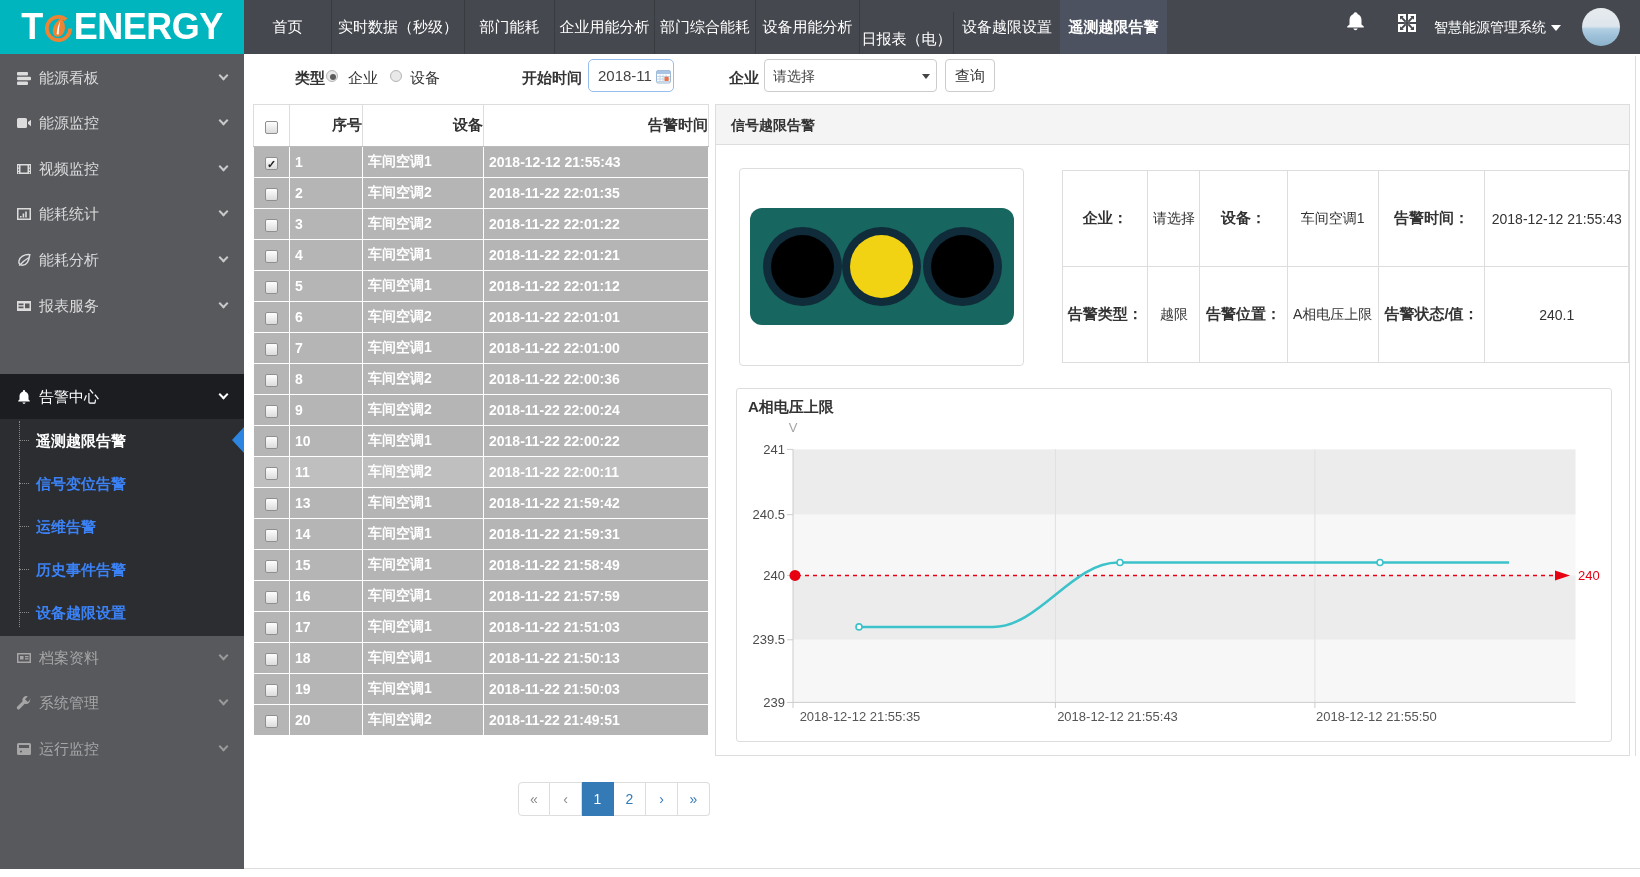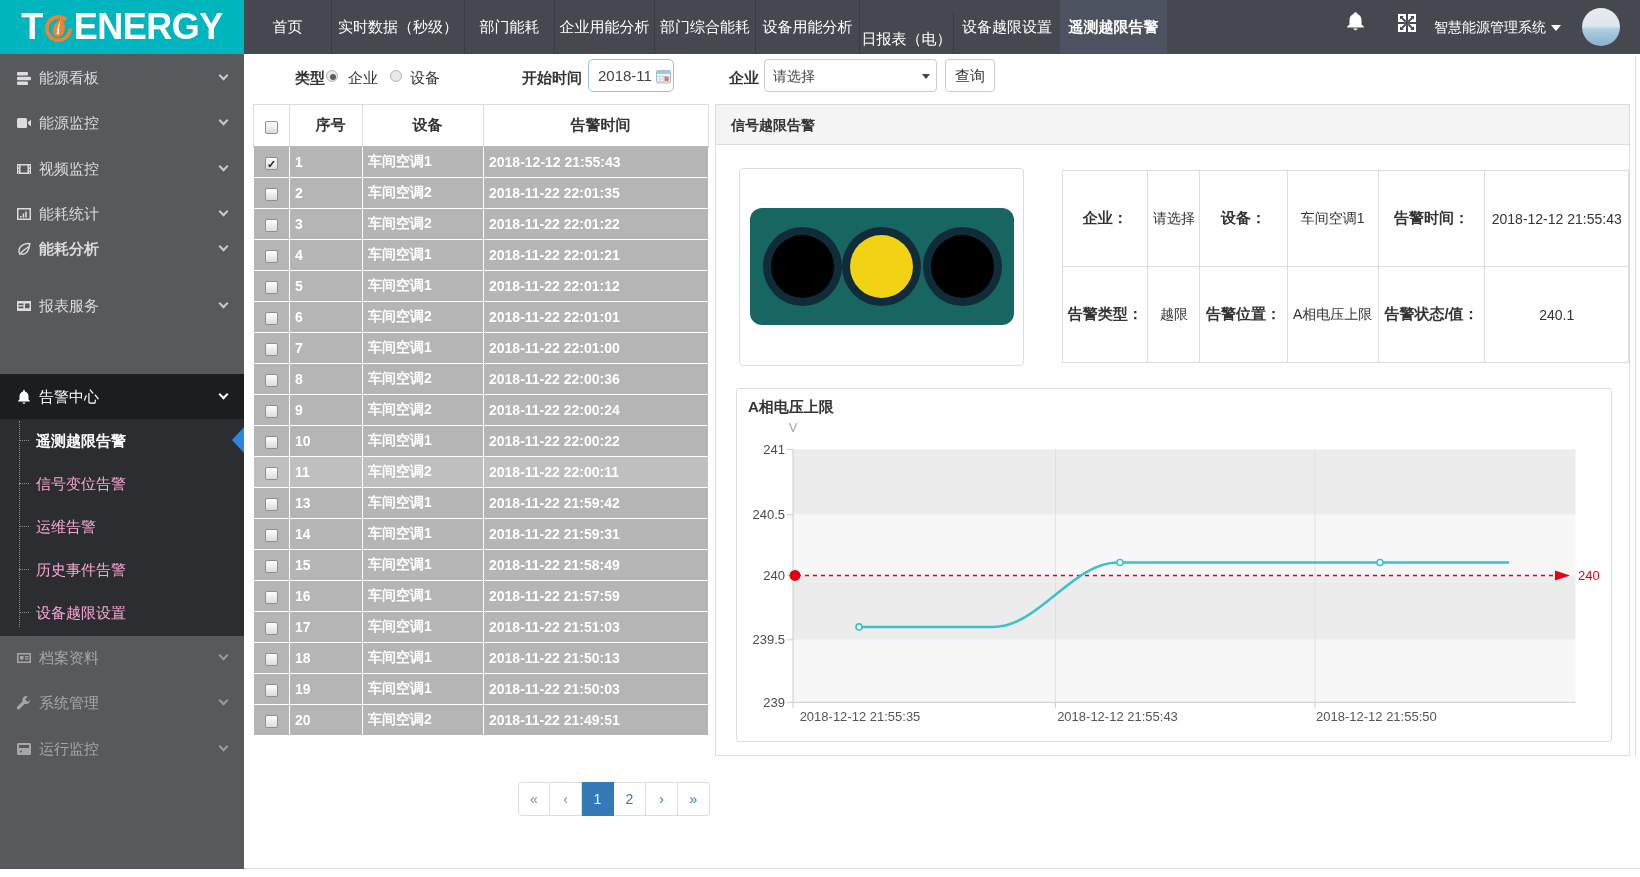--- a/index.html
+++ b/index.html
@@ -18,39 +18,39 @@
 
 #sidebar{position:absolute;left:0;top:54px;width:244px;height:815px;background:#58595d;}
 .smenu{position:absolute;left:0;width:244px;height:46px;}
 .smenu .ic,#alarmItem .ic{position:absolute;left:16px;top:50%;margin-top:-8px;width:16px;height:16px;}
 .smenu .tx{position:absolute;left:39px;top:50%;margin-top:-9px;color:#dcdcdc;font-size:15px;line-height:18px;}
 .chev{position:absolute;left:220px;top:50%;width:7px;height:7px;border-right:2px solid #c9c9c9;
   border-bottom:2px solid #c9c9c9;transform:rotate(45deg);margin-top:-6px;}
 #alarmItem{position:absolute;left:0;top:320px;width:244px;height:45px;background:#1b1d21;}
 #alarmItem .tx{position:absolute;left:39px;top:50%;margin-top:-9px;color:#fff;font-size:15px;line-height:18px;}
 #submenu{position:absolute;left:0;top:365px;width:244px;height:217px;background:#2b2d31;}
-.sub{position:absolute;left:36px;height:43px;line-height:43px;color:#f9a8d4;font-size:15px;}
+.sub{position:absolute;left:36px;height:43px;line-height:43px;color:#3b82f6;font-size:15px;font-weight:bold;}
 .sub.on{color:#fff;font-weight:bold;}
 .smenu.dim .tx{color:#a6a6a6;}
 .smenu.dim .ic path{fill:#a6a6a6;}
 .smenu.dim .chev{border-color:#9a9a9a;}
 #dotline{position:absolute;left:19px;top:2px;height:206px;width:0;
   border-left:1px dotted #8a8a8a;}
 .doth{position:absolute;left:19px;width:10px;height:0;border-top:1px dotted #8a8a8a;}
 #wedge{position:absolute;left:232px;top:8px;width:0;height:0;
   border-top:13px solid transparent;border-bottom:13px solid transparent;
   border-right:12px solid #2c86e0;}
 
 #content{position:absolute;left:244px;top:54px;width:1396px;height:815px;background:#fff;
   border-bottom:1px solid #ddd;}
 .lbl{font-weight:bold;font-size:15px;color:#333;}
 
 #tablebox{position:absolute;left:9px;top:50px;width:455px;}
 table.grid{border-collapse:collapse;width:455px;table-layout:fixed;}
-table.grid th{background:#fff;color:#333;font-weight:bold;font-size:15px;text-align:center;
+table.grid th{background:#fff;color:#333;font-weight:bold;font-size:15px;text-align:right;
   height:42px;padding:0 0 0 9px;border:1px solid #ddd;border-bottom:1px solid #bbb;}
 table.grid td{background:#b5b5b5;color:#fff;font-size:14px;font-weight:bold;height:31px;
   padding:0 0 0 5px;border:1px solid #fff;border-width:1px 1px 1px 1px;}
 table.grid tr.lt td{background:#bfbfbf;}
 
 #pager{position:absolute;left:274px;top:728px;height:34px;display:flex;}
 #pager a{display:block;min-width:32px;padding:0;height:34px;line-height:32px;text-align:center;
   border:1px solid #ddd;border-left:none;color:#337ab7;font-size:14px;background:#fff;text-decoration:none;}
 #pager a:first-child{border-left:1px solid #ddd;border-radius:4px 0 0 4px;}
 #pager a:last-child{border-radius:0 4px 4px 0;}
@@ -141,21 +141,21 @@
     <span class="tx">视频监控</span>
       <span class="chev"></span>
   </div>
   <div class="smenu" style="top:137px;">
     <svg class="ic" viewBox="0 0 16 16">
         <path fill="#dcdcdc" d="M1 2h14v12H1zm1.5 1.5v9h11v-9zM4 10h1.6v1.5H4zm2.6-2.5h1.6v4H6.6zm2.6-2h1.6v6H9.2z"></path>
       </svg>
     <span class="tx">能耗统计</span>
       <span class="chev"></span>
   </div>
-  <div class="smenu" style="top:172px;font-weight:bold;">
+  <div class="smenu" style="top:183px;">
     <svg class="ic" viewBox="0 0 16 16">
         <path fill="none" stroke="#dcdcdc" stroke-width="1.4" d="M13.8 2.6 C8 2.2 3.8 5 3 8.8 C2.4 11.5 4.2 13.4 6.5 13.3 C9.6 13.2 12.8 10.4 13.8 2.6 Z M3.2 13.6 C6.5 10 9.5 7.5 13 5.5"></path>
       </svg>
     <span class="tx">能耗分析</span>
       <span class="chev"></span>
   </div>
   <div class="smenu" style="top:229px;">
     <svg class="ic" viewBox="0 0 16 16">
         <path fill="#dcdcdc" d="M1 3h14v10H1zm1.5 2.5v1.8h5V5.5zm0 3v1.8h5V8.5zm6.5-3v4.8h4.5V5.5z"></path>
       </svg>

